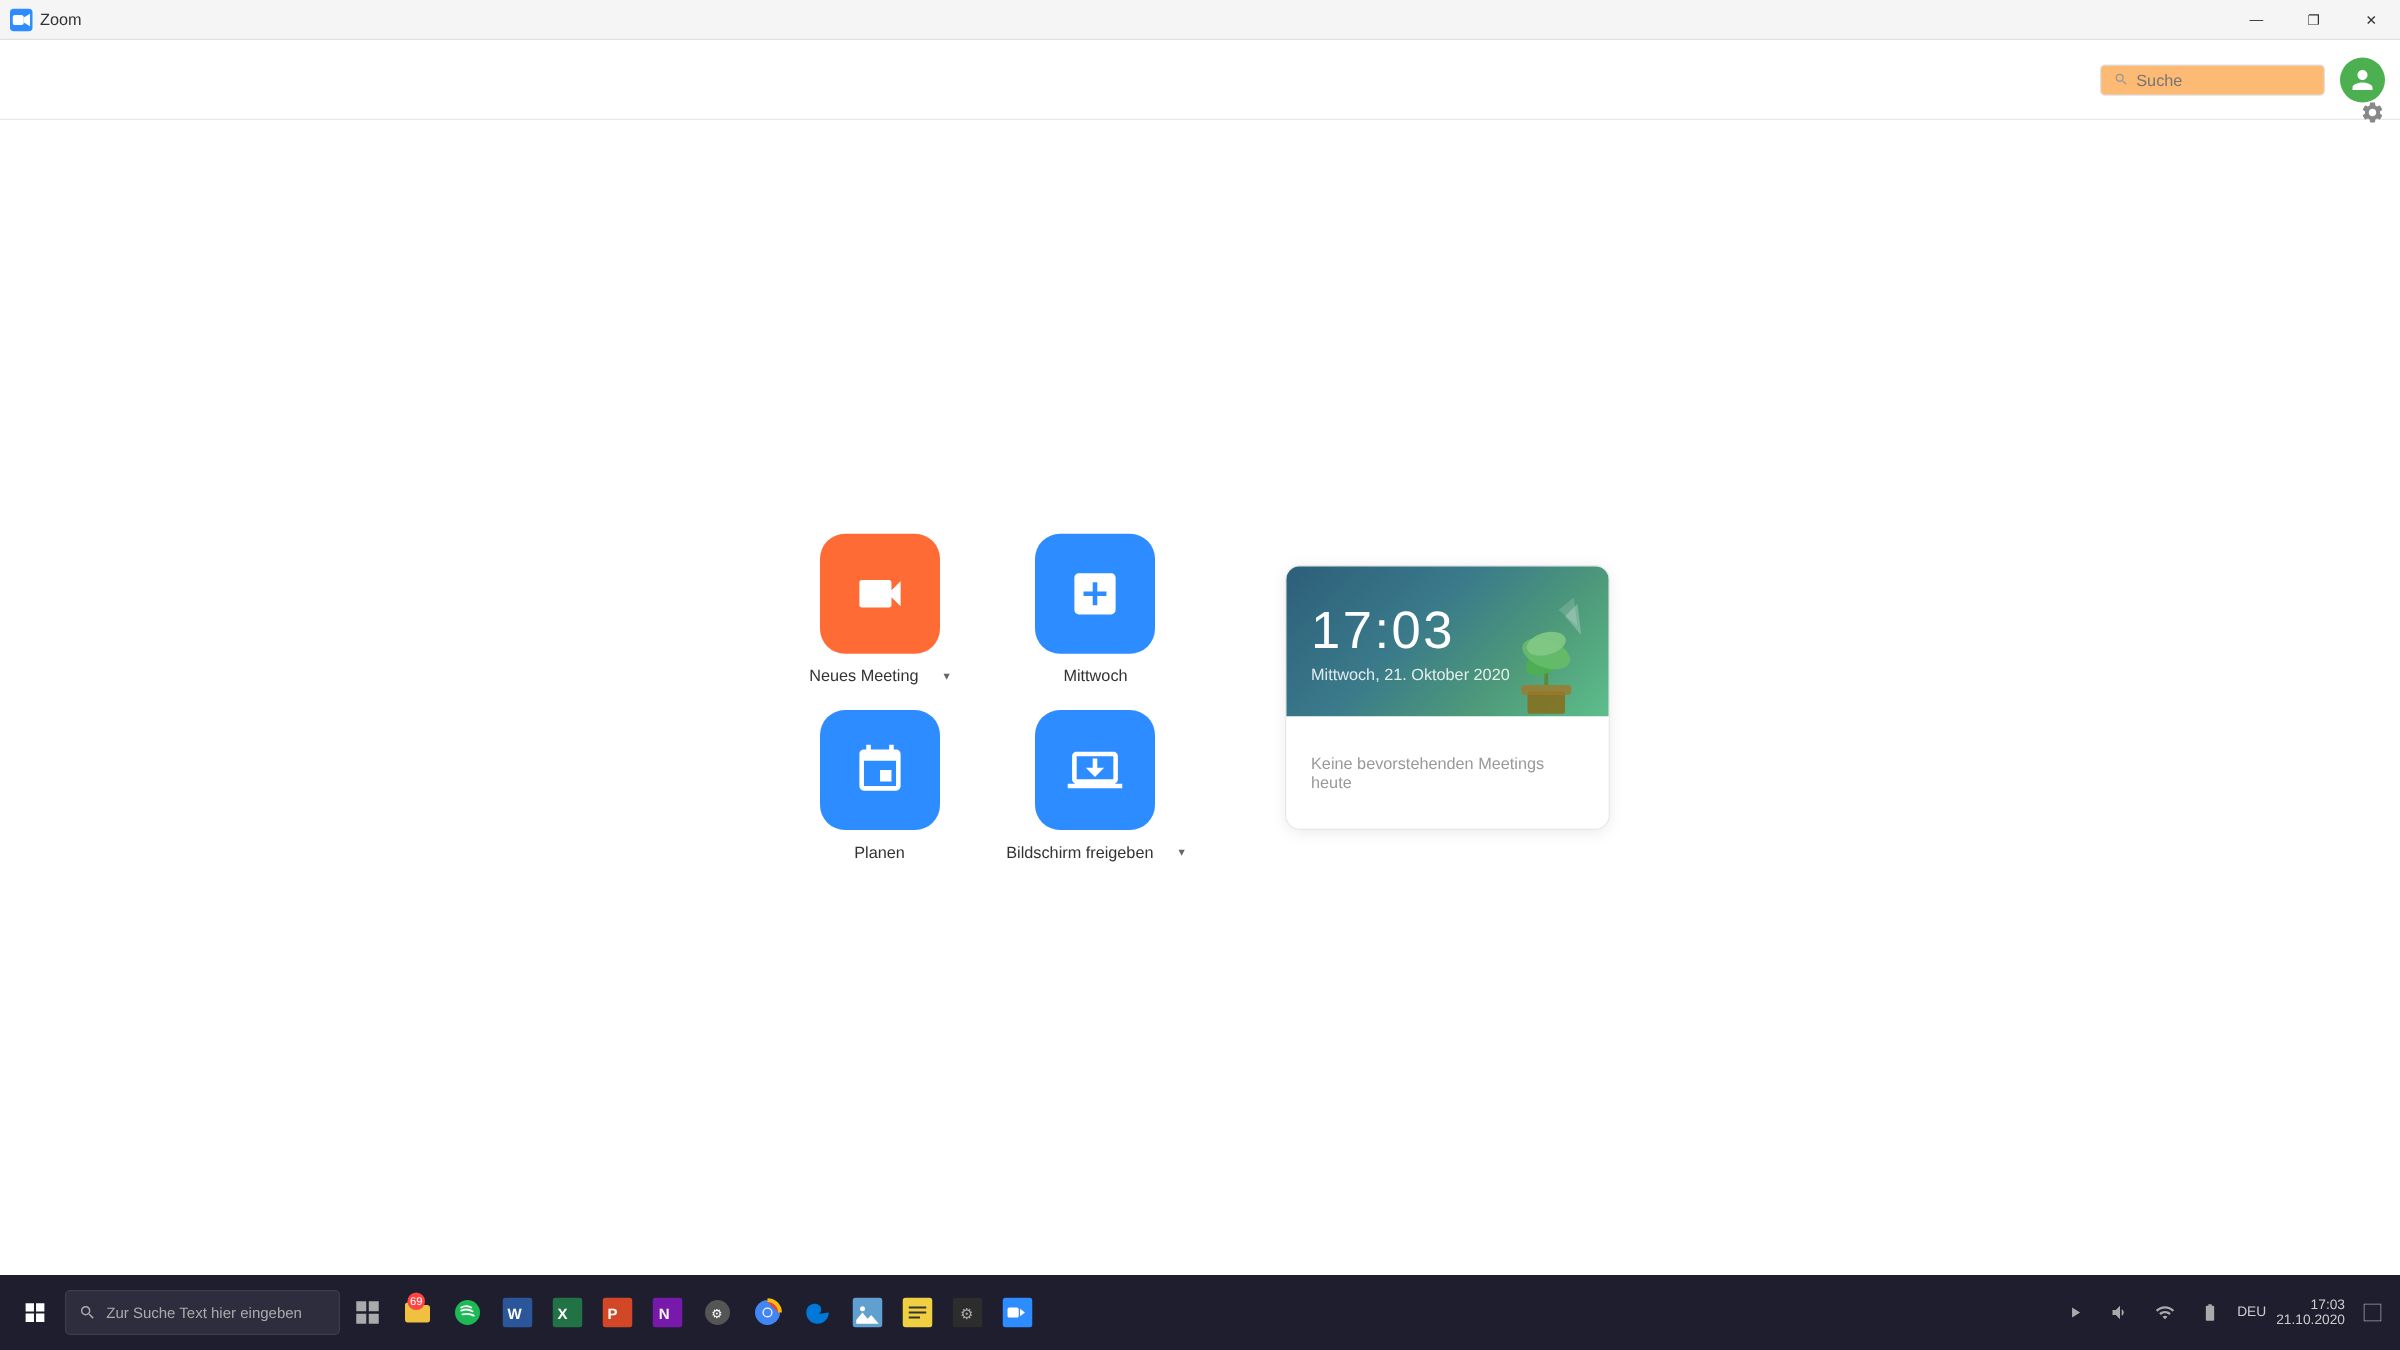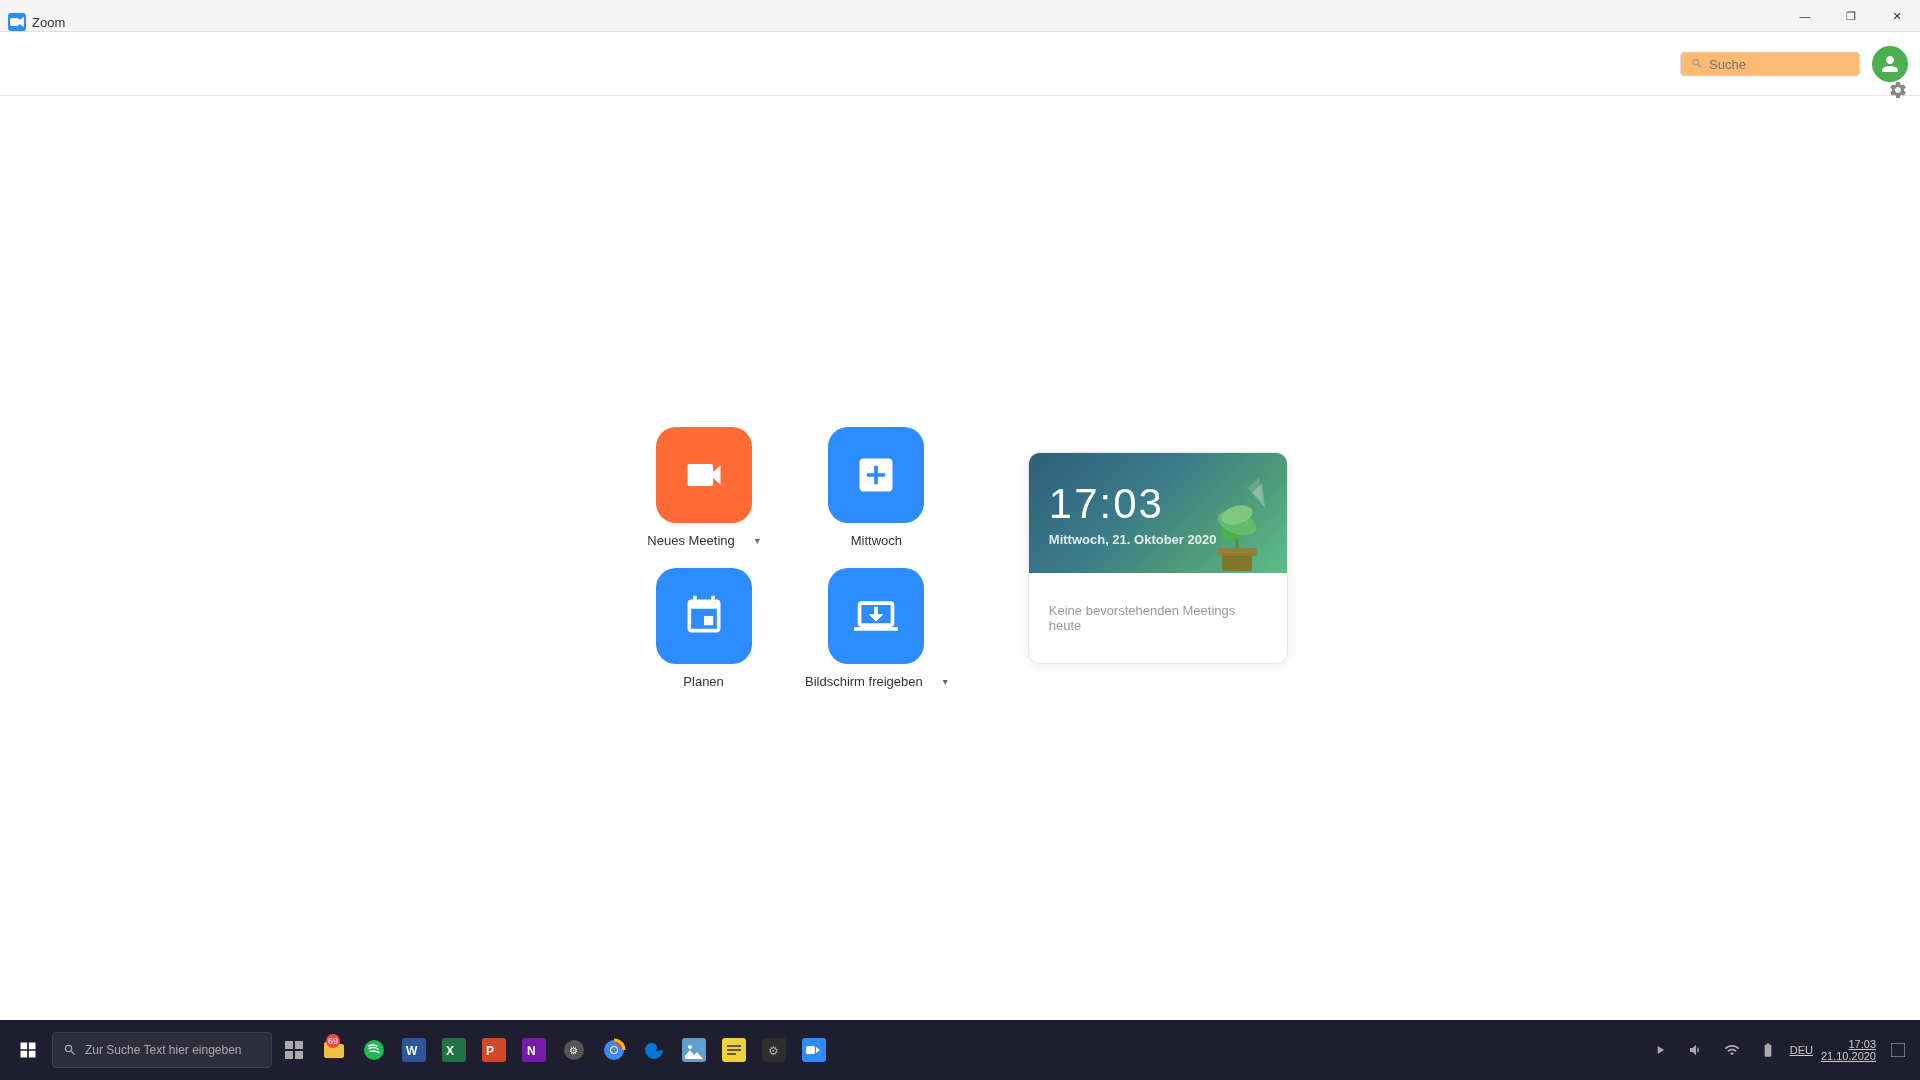--- a/index.html
+++ b/index.html
@@ -10,21 +10,21 @@
       background: #fff;
       overflow: hidden;
       position: relative;
     }
 
     
     #titlebar {
       height: 32px;
       background: #f5f5f5;
       display: flex;
-      align-items: flex-end;
+      align-items: center;
       padding: 0 8px;
       border-bottom: 1px solid #e0e0e0;
       position: relative;
     }
     #app-title {
       font-size: 13px;
       color: #333;
       display: flex;
       align-items: center;
       gap: 6px;
@@ -214,21 +214,20 @@
     #clock-time {
       font-size: 42px;
       font-weight: 300;
       color: white;
       letter-spacing: 2px;
     }
     #clock-date {
       font-size: 13px;
       color: rgba(255,255,255,0.85);
       margin-top: 4px;
-      font-weight: bold;
     }
     .plant-decoration {
       position: absolute;
       right: 10px;
       bottom: 0;
       width: 80px;
       height: 100px;
     }
     #no-meetings {
       padding: 30px 20px;
@@ -299,21 +298,20 @@
       justify-content: center;
       padding: 0 2px;
     }
     #system-tray {
       margin-left: auto;
       display: flex;
       align-items: center;
       gap: 8px;
       color: #ccc;
       font-size: 12px;
-      text-decoration: underline;
     }
     #clock-tray {
       display: flex;
       flex-direction: column;
       align-items: flex-end;
       font-size: 11px;
       color: #ccc;
     }
     .tray-icon {
       width: 28px;

